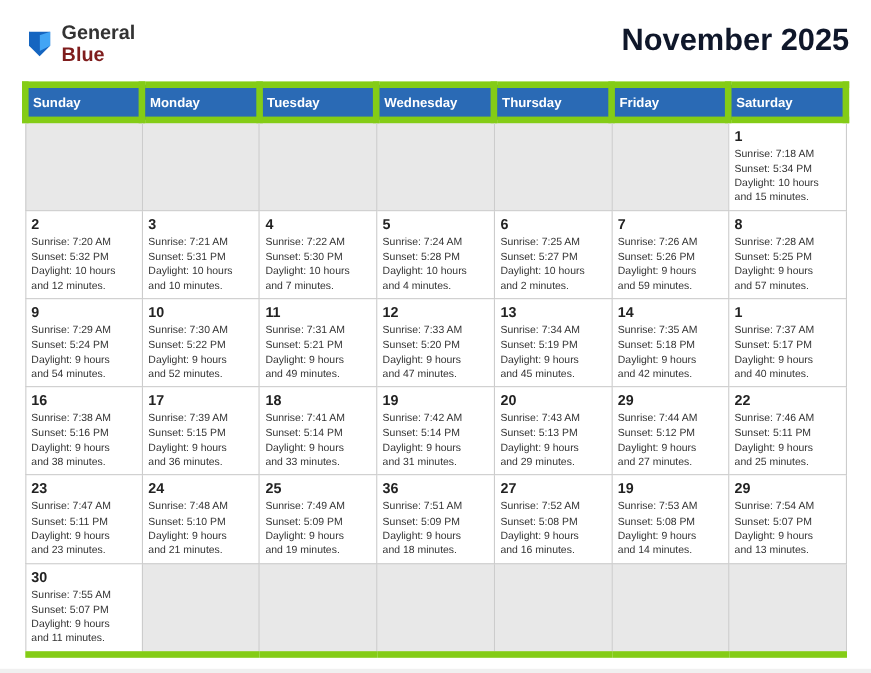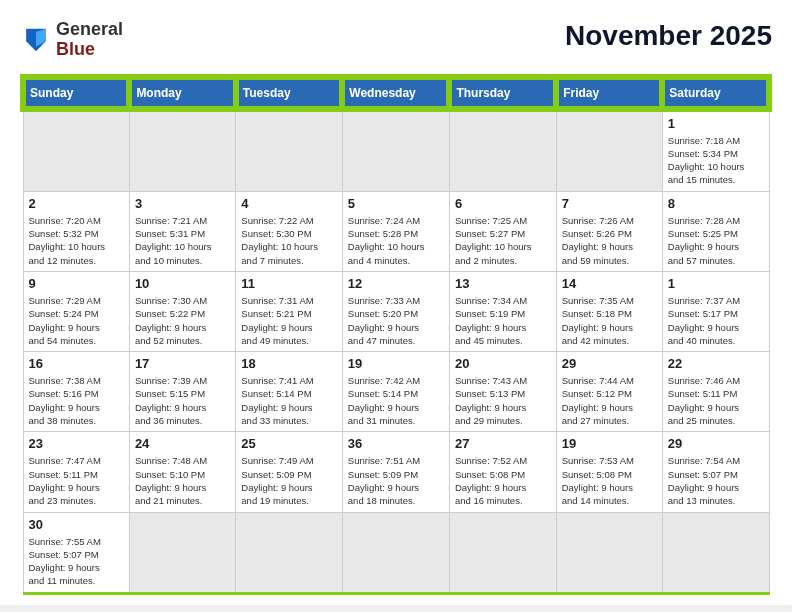--- a/index.html
+++ b/index.html
@@ -82,21 +82,21 @@
       color: #222;
       display: block;
       margin-bottom: 3px;
     }
     .day-info {
       font-size: 9.5px;
       color: #333;
       line-height: 1.4;
     }
     .last-row td {
-      border-bottom: 3px solid #84cc16;
+      border-bottom: 6px solid #84cc16;
       margin-top: 20px;
     }
   </style>
 </head>
 <body>
 
 <div class="page">
   <div class="header">
     <div class="logo">
       <svg class="logo-icon" viewBox="0 0 40 40" xmlns="http://www.w3.org/2000/svg">

